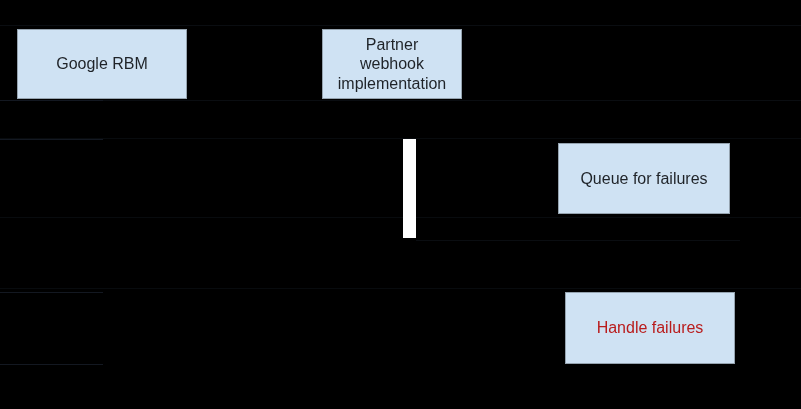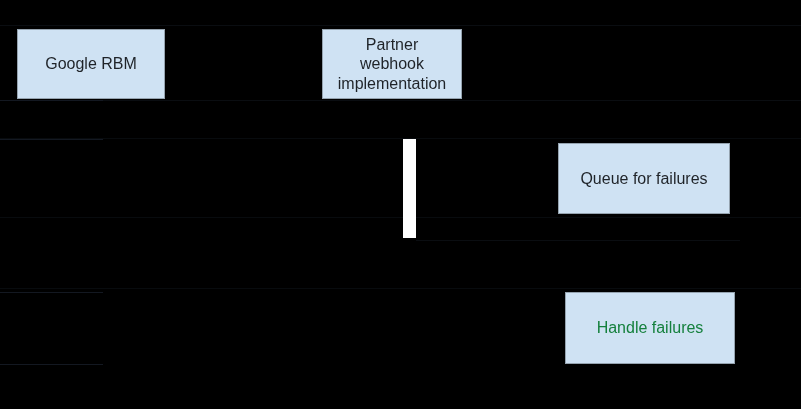--- a/index.html
+++ b/index.html
@@ -19,21 +19,21 @@
     display: flex;
     align-items: center;
     justify-content: center;
     text-align: center;
     font-size: 16px;
     line-height: 1.19;
     padding: 4px 12px;
     box-sizing: border-box;
     box-shadow: inset 0 0 0 1px rgba(0,0,0,0.28);
   }
-  .node-google     { left: 17px;  top: 29px;  width: 148px; height: 70px; }
+  .node-google     { left: 17px;  top: 29px;  width: 170px; height: 70px; }
   .node-partner    { left: 322px; top: 29px;  width: 140px; height: 70px; align-items: center; }
   .node-queue      { left: 558px; top: 143px; width: 172px; height: 71px; }
   .node-handle     { left: 565px; top: 292px; width: 170px; height: 72px; }
   .activation-bar {
     position: absolute;
     left: 403px; top: 139px;
     width: 13px; height: 99px;
   }
   
   .hline {
@@ -76,19 +76,19 @@
   </div>
 
   <div class="node node-partner" style="background: rgb(207, 226, 243); color: rgb(31, 35, 40);">
     <span>Partner webhook implementation</span>
   </div>
 
   <div class="node node-queue" style="background: rgb(207, 226, 243); color: rgb(31, 35, 40);">
     <span>Queue for failures</span>
   </div>
 
-  <div class="node node-handle" style="background: rgb(207, 226, 243); color: #15803d;">
+  <div class="node node-handle" style="background: rgb(207, 226, 243); color: #b91c1c;">
     <span>Handle failures</span>
   </div>
 
   <div class="activation-bar" style="background: rgb(255, 255, 255);"></div>
 
 </div>
 
 </body></html>

